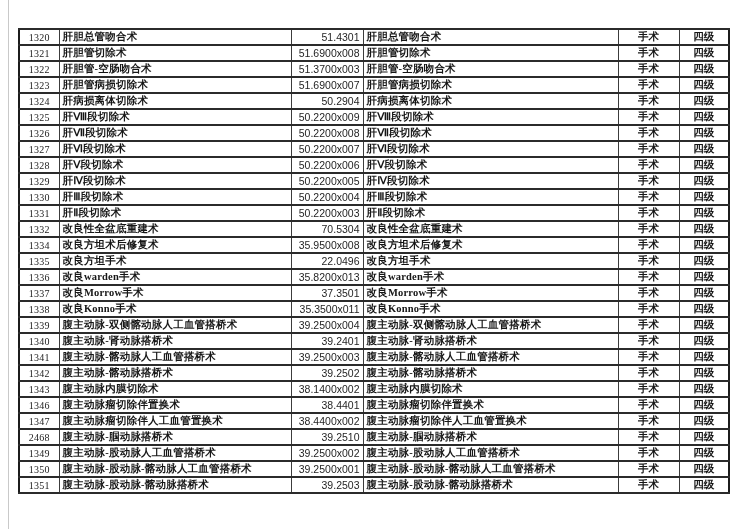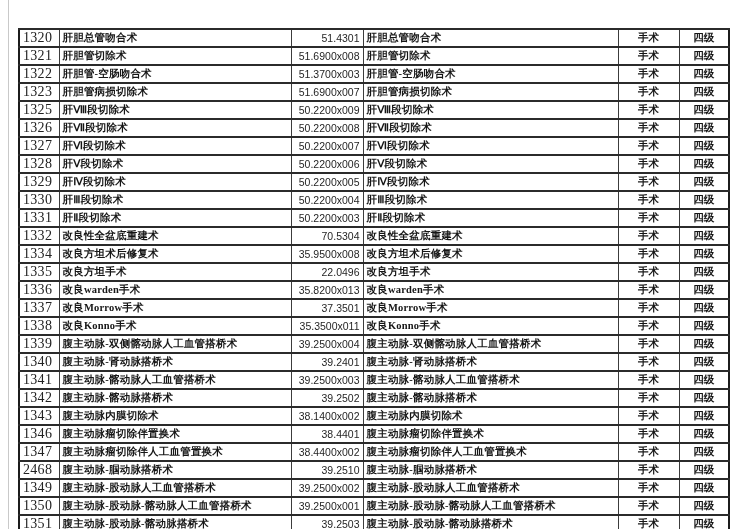--- a/index.html
+++ b/index.html
@@ -41,22 +41,23 @@
     border-bottom: 2px solid #2b2b2b;
     border-left: 1.3px solid #3c3c3c;
     border-right: 1.3px solid #3c3c3c;
     height: 11.45px;
     padding: 0 3px;
     white-space: nowrap;
     overflow: hidden;
     vertical-align: middle;
   }
   .c-no {
+    text-align: center;
     font-family: "Liberation Serif", serif;
-    font-size: 14px;
+    font-size: 10px;
     letter-spacing: 0.3px;
     color: #222;
   }
   .c-name {
     text-align: left;
     font-family: "Liberation Serif", serif;
     font-weight: 600;
     font-size: 10.5px;
     letter-spacing: 0.2px;
     color: #161616;
@@ -117,20 +118,28 @@
     </tr>
         <tr>
       <td class="c-no">1323</td>
       <td class="c-name">肝胆管病损切除术</td>
       <td class="c-code">51.6900x007</td>
       <td class="c-name">肝胆管病损切除术</td>
       <td class="c-cat">手术</td>
       <td class="c-lvl">四级</td>
     </tr>
         <tr>
+      <td class="c-no">1324</td>
+      <td class="c-name">肝病损离体切除术</td>
+      <td class="c-code">50.2904</td>
+      <td class="c-name">肝病损离体切除术</td>
+      <td class="c-cat">手术</td>
+      <td class="c-lvl">四级</td>
+    </tr>
+        <tr>
       <td class="c-no">1325</td>
       <td class="c-name">肝Ⅷ段切除术</td>
       <td class="c-code">50.2200x009</td>
       <td class="c-name">肝Ⅷ段切除术</td>
       <td class="c-cat">手术</td>
       <td class="c-lvl">四级</td>
     </tr>
         <tr>
       <td class="c-no">1326</td>
       <td class="c-name">肝Ⅶ段切除术</td>

